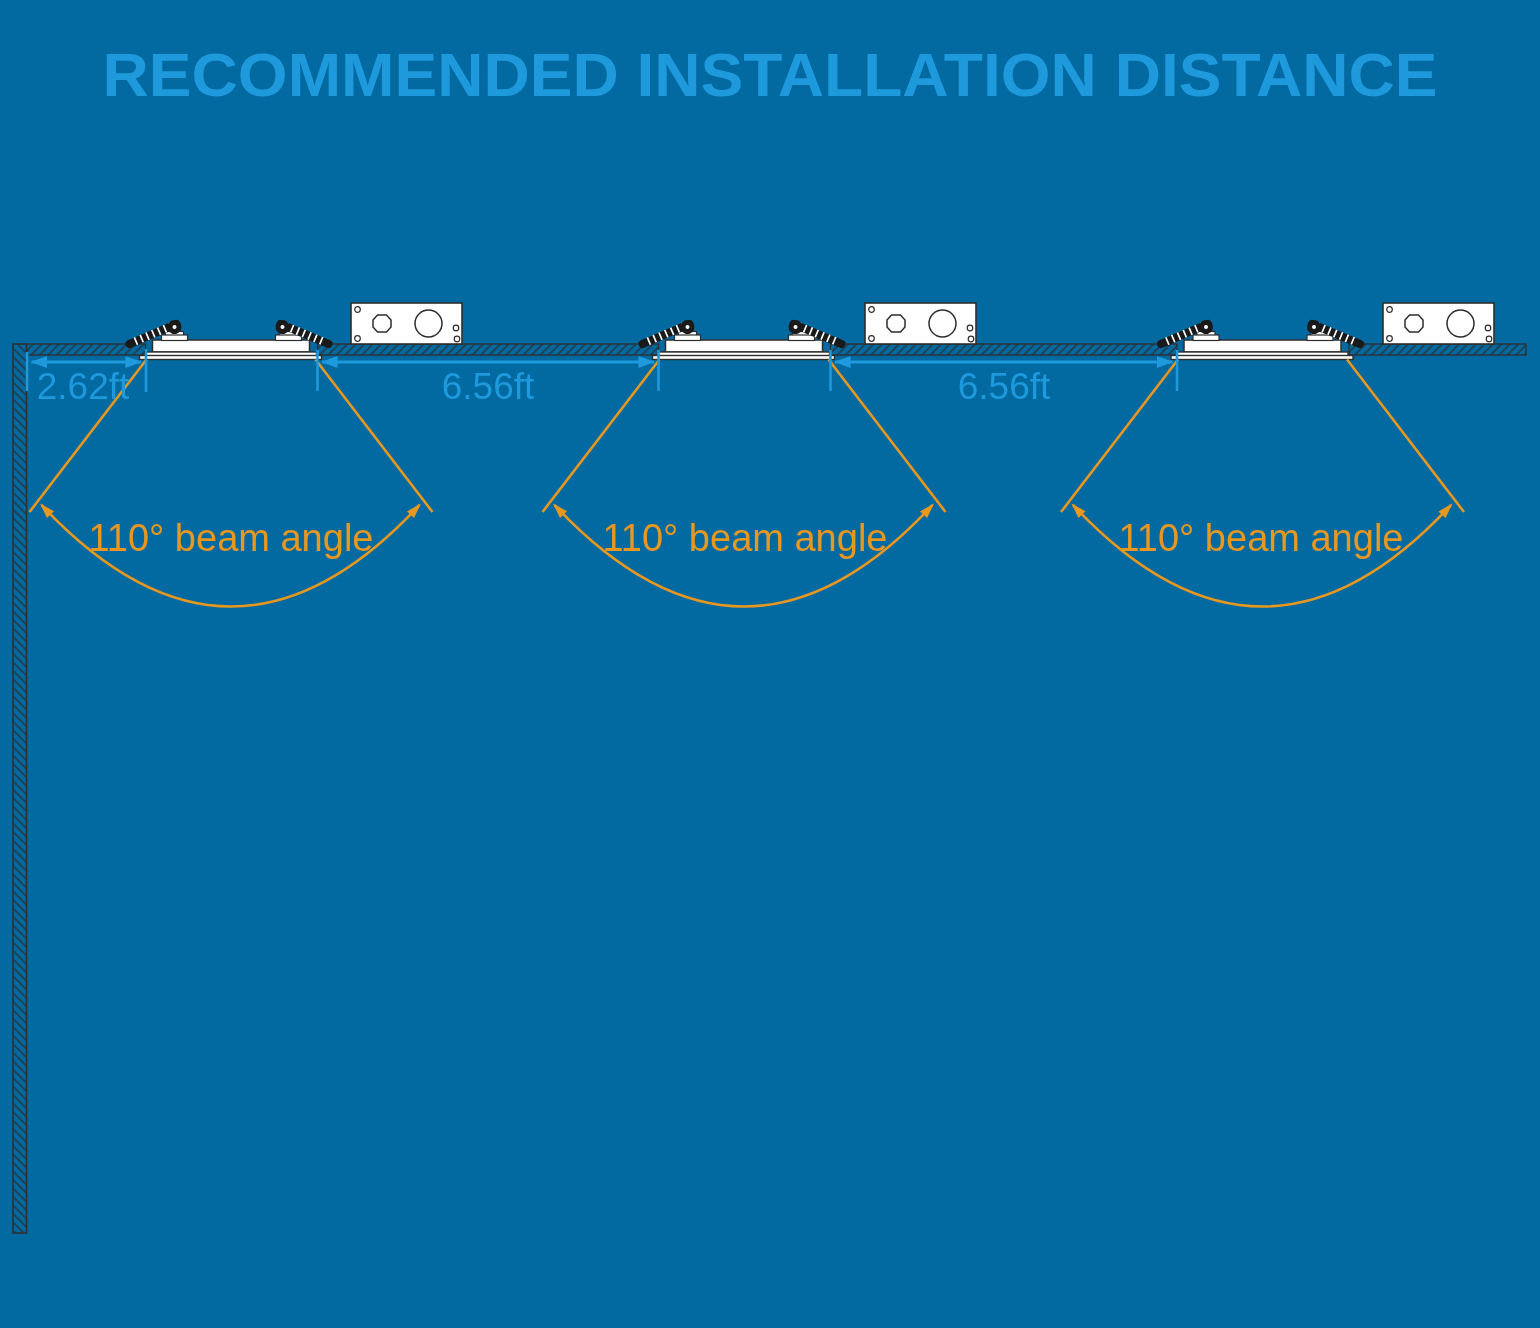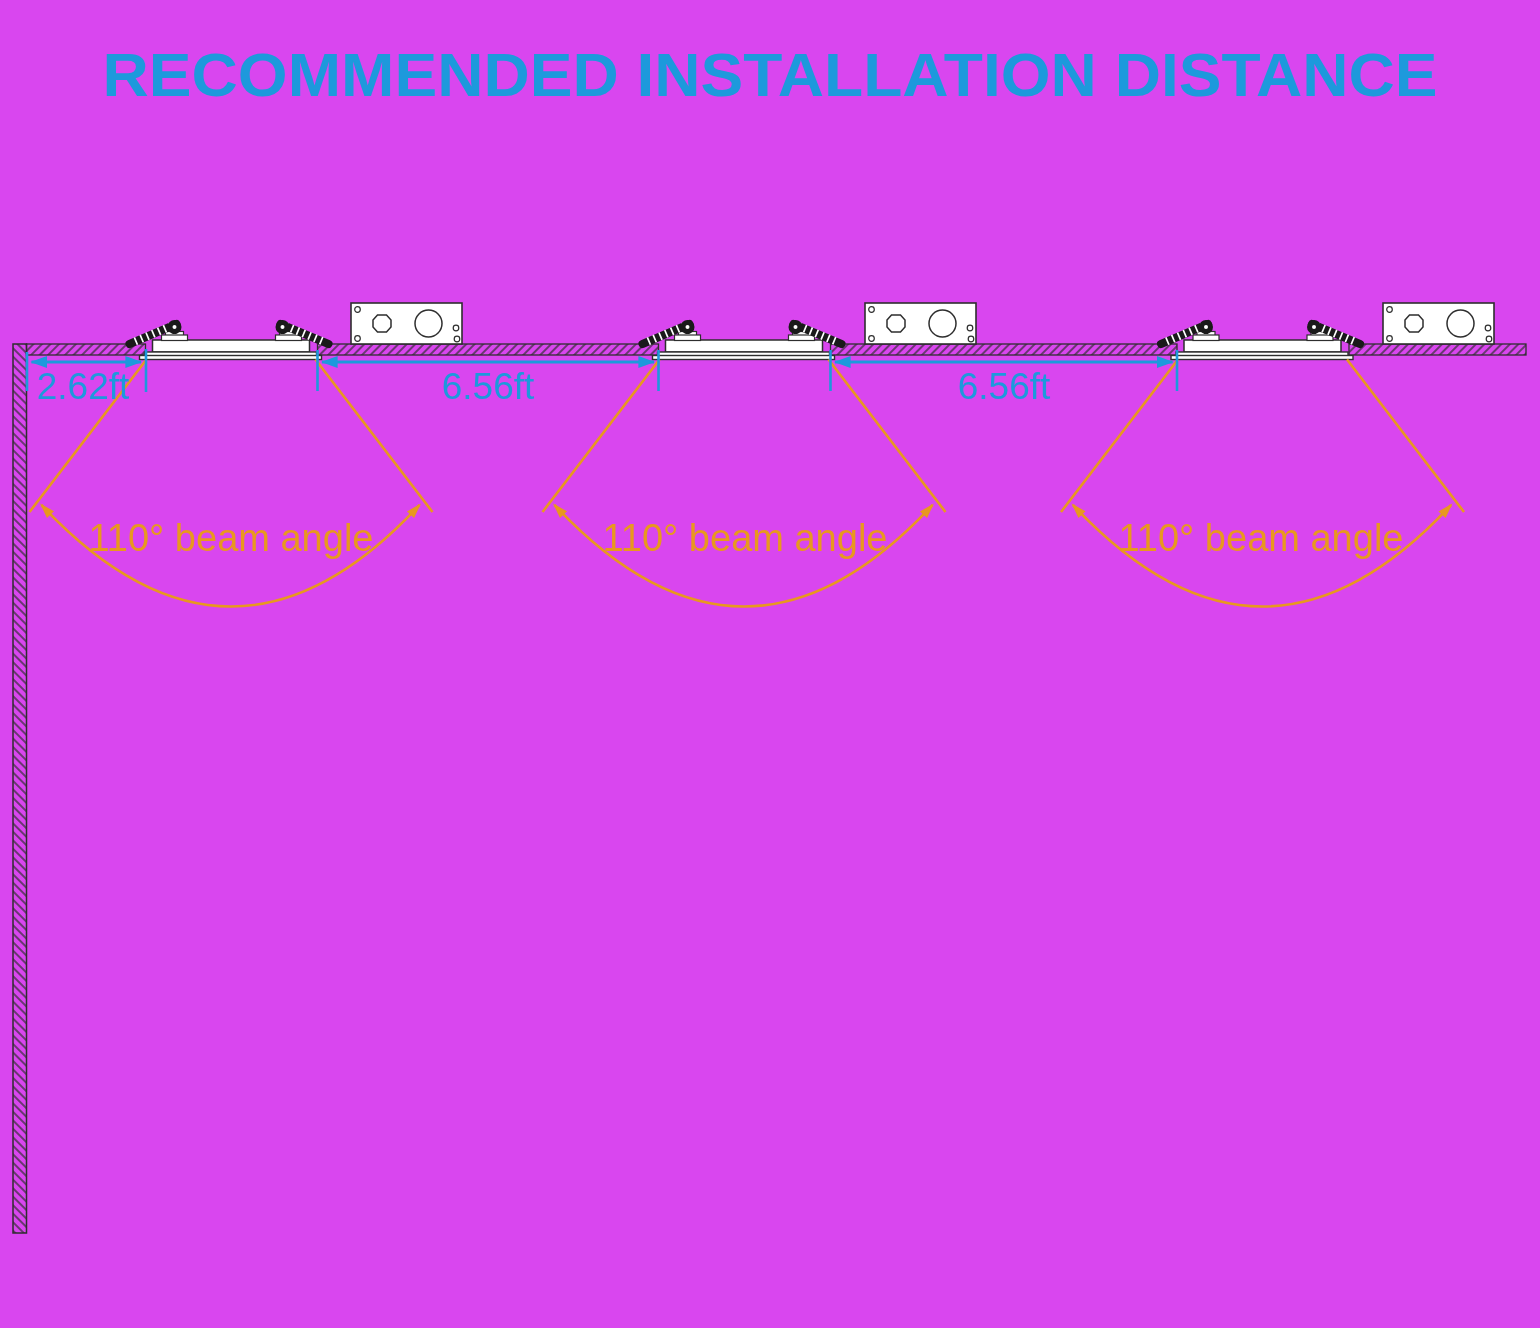--- a/index.html
+++ b/index.html
@@ -1,16 +1,16 @@
 <!DOCTYPE html>
 <html><head>
 <meta charset="utf-8">
 <style>
   html,body{margin:0;padding:0;background:#fff;}
-  .stage{position:relative;width:1540px;height:1328px;background:#d946ef;overflow:hidden;
+  .stage{position:relative;width:1540px;height:1328px;background:#0369a1;overflow:hidden;
          font-family:"Liberation Sans",sans-serif;}
   svg text{font-family:"Liberation Sans",sans-serif;}
   .title-text{fill:#1D99DC;font-weight:bold;}
   .dim-label{fill:#1D99DC;}
   .beam-label{fill:#E8981F;}
 </style>
 </head>
 <body>
 
 <div class="stage">

